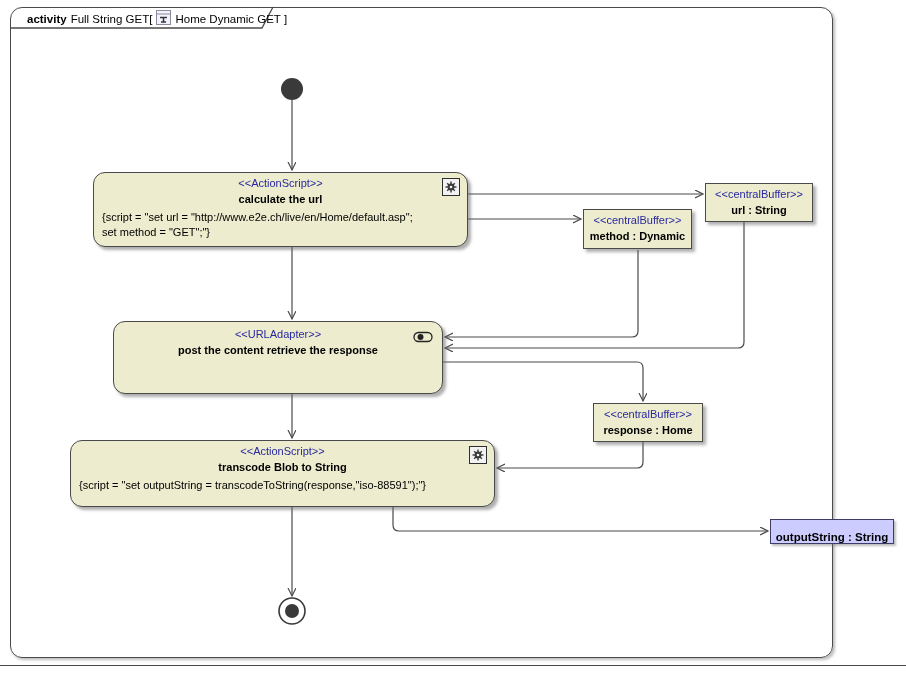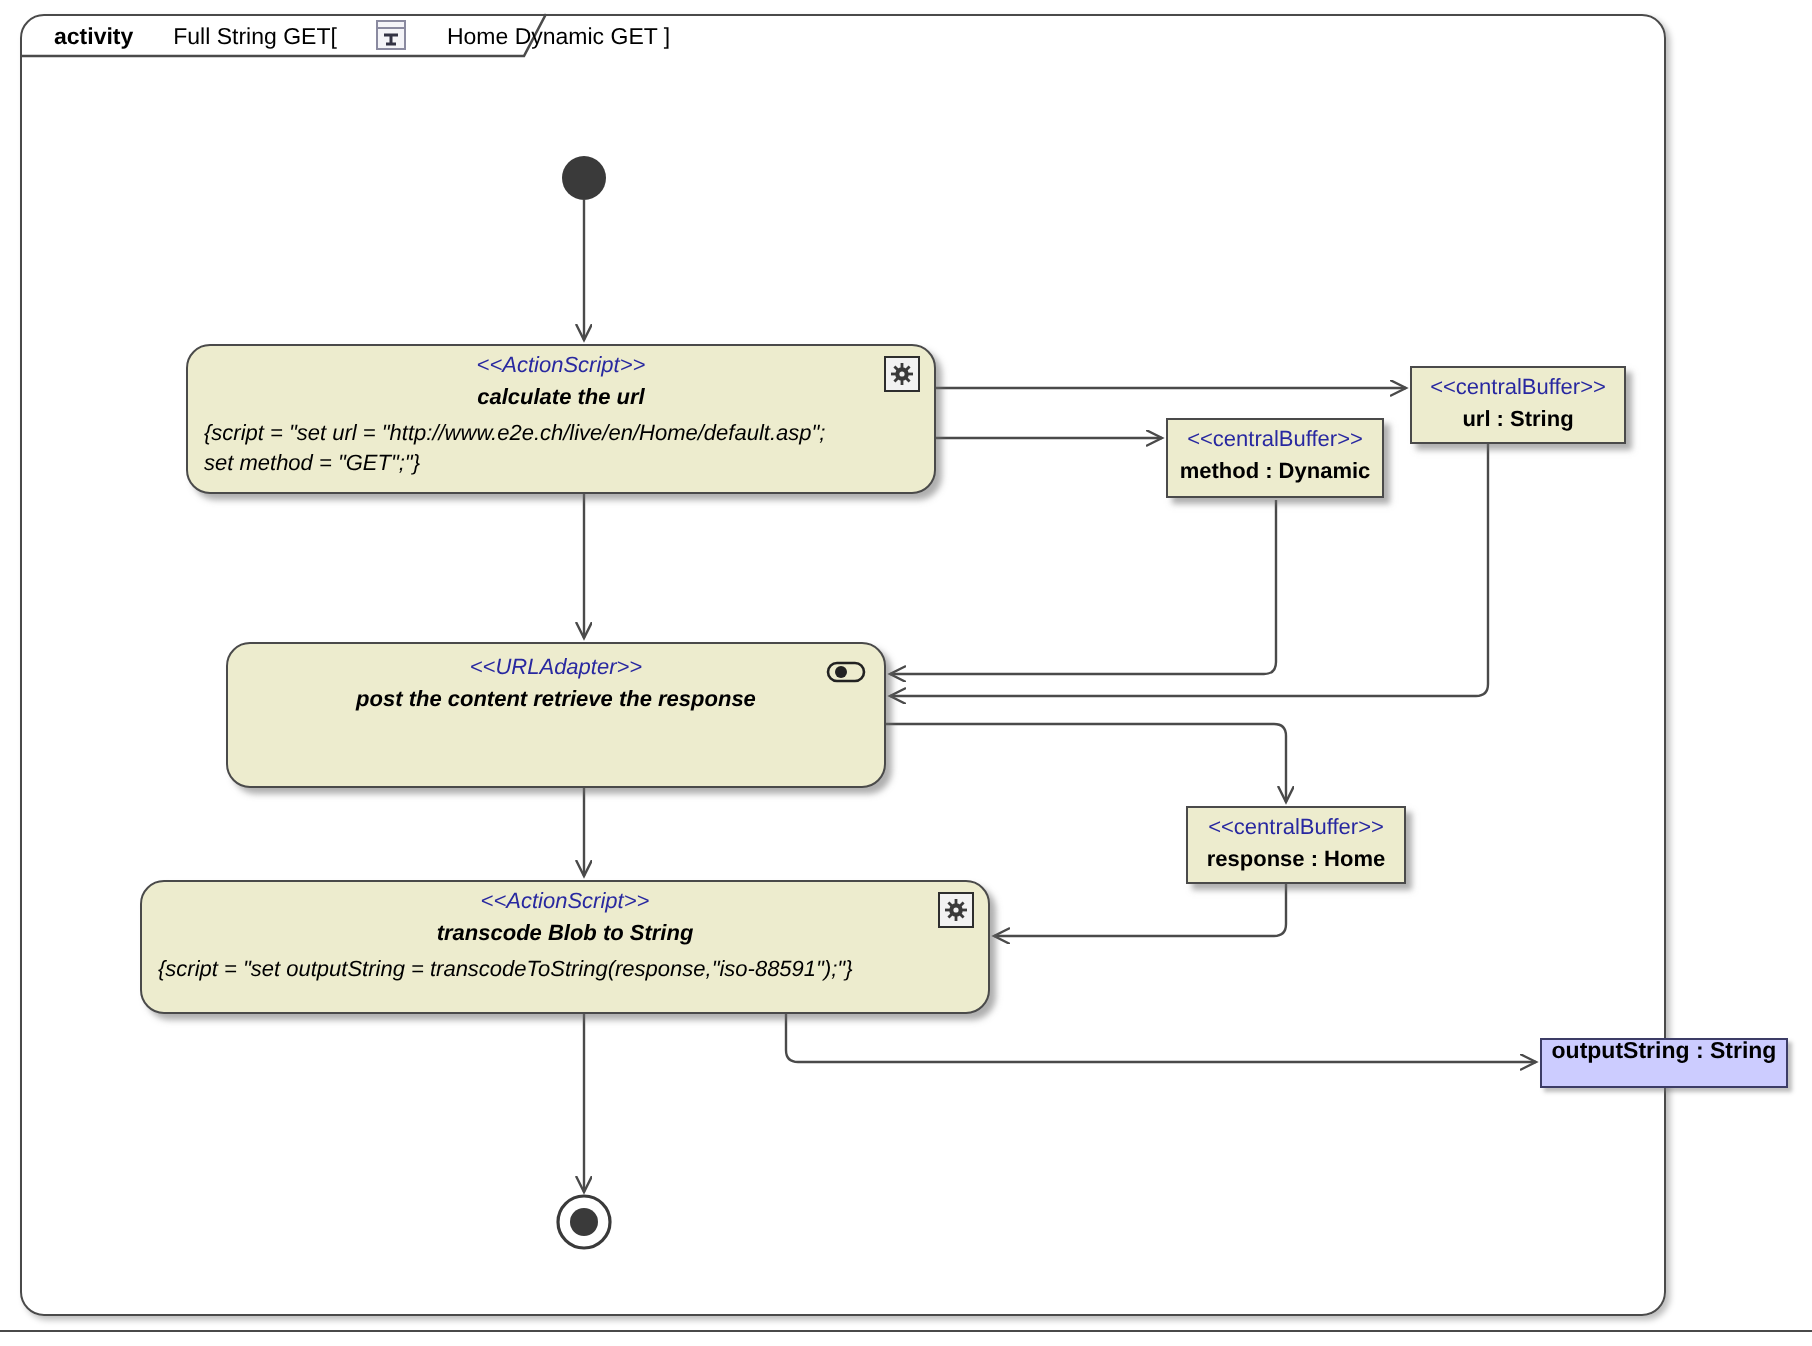--- a/index.html
+++ b/index.html
@@ -3,38 +3,38 @@
 <meta charset="utf-8">
 <style>
   html,body{margin:0;padding:0;background:#ffffff;}
   #stage{position:relative;width:906px;height:673px;background:#ffffff;overflow:hidden;
          font-family:"Liberation Sans", sans-serif;color:#000;}
   
   #frame{position:absolute;left:10px;top:7px;width:821px;height:649px;
          border:1.5px solid #4a4a4a;border-radius:12px;
          box-shadow:2px 2px 3px #bdbdbd;background:transparent;}
   #frame-tab{position:absolute;left:12px;top:9px;height:19px;display:flex;align-items:center;
-             gap:20px;font-size:11.5px;white-space:nowrap;padding-left:15px;}
+             gap:4px;font-size:11.5px;white-space:nowrap;padding-left:15px;}
   #frame-tab .kw{font-weight:bold;}
   
   #edges{position:absolute;left:0;top:0;width:906px;height:673px;}
   
   .node{position:absolute;background:#edecce;border:1.3px solid #4a4a4a;
         box-shadow:3px 3px 3px rgba(110,110,110,.55);box-sizing:border-box;}
-  .action{border-radius:12px;font-style:italic;}
+  .action{border-radius:12px;}
   .buffer{border-radius:0;text-align:center;padding-top:3px;}
   .stereo{color:#2828a0;font-size:11px;text-align:center;line-height:15px;}
   .nname{font-weight:bold;font-size:11px;text-align:center;line-height:16px;}
   .script{font-size:11px;line-height:15px;text-align:left;padding:3px 6px 0 8px;}
   .corner-icon{position:absolute;top:5px;right:7px;}
   .gear-box{width:18px;height:18px;border:1.5px solid #2e2e2e;background:#f2f2f2;
             display:flex;align-items:center;justify-content:center;box-sizing:border-box;}
   
   .pin{position:absolute;background:#ccccff;border:1.3px solid #3c3c66;
-       font-weight:bold;font-size:11.5px;display:flex;align-items:flex-start;justify-content:center;
+       font-weight:bold;font-size:11.5px;display:flex;align-items:flex-end;justify-content:center;
        box-shadow:2px 2px 2px rgba(110,110,110,.45);box-sizing:border-box;}
   
   #bottom-line{position:absolute;left:0;top:665px;width:906px;height:1px;background:#4a4a4a;}
 </style>
 </head>
 <body>
 
 <div id="stage">
 
   <div id="frame"></div>

